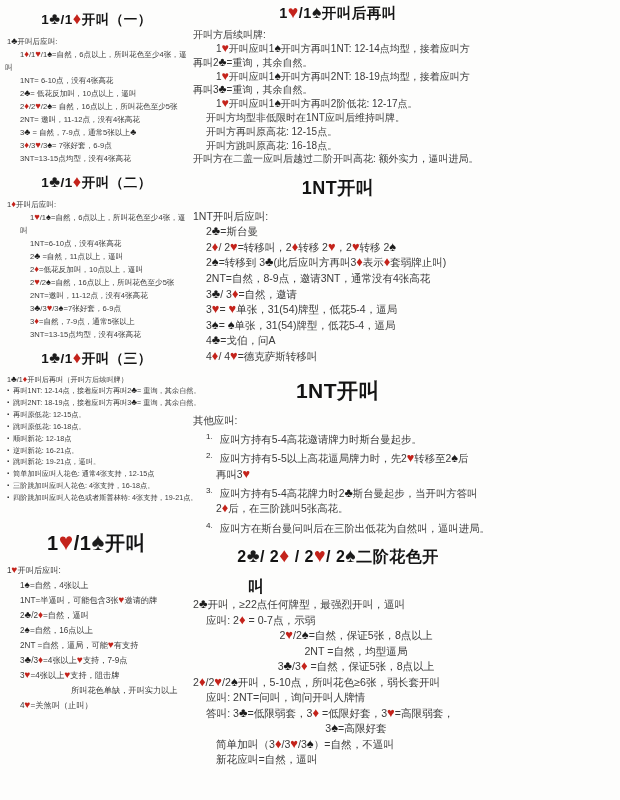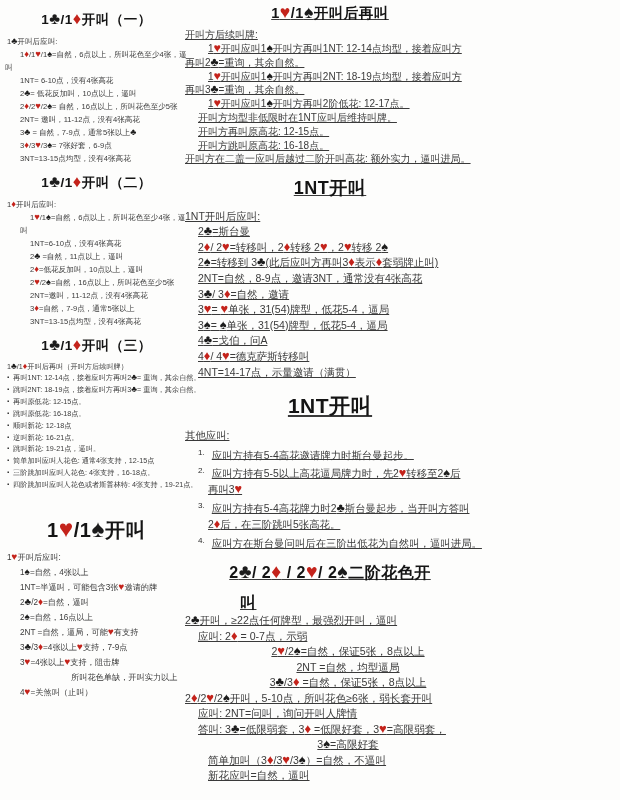--- a/index.html
+++ b/index.html
@@ -7,21 +7,21 @@
     width:620px;height:800px;
     background:#fdfdfc;
     font-family:"Liberation Sans","DejaVu Sans",sans-serif;
     color:#3a3a3a;
     overflow:hidden;
     position:relative;
   }
   .page{position:relative;width:620px;height:656px;}
   .col{position:absolute;top:0;}
   .col-left{left:5px;width:183px;padding-top:2px;}
-  .col-right{left:183px;width:294px;text-decoration:underline;}
+  .col-right{left:191px;width:294px;}
   section{display:block;}
   .title{
     font-weight:bold;color:#141414;text-align:center;
     margin:8px 0 6px;line-height:1.25;letter-spacing:.5px;
   }
   .title.t2{text-align:left;padding-left:57px;margin:0 0 4px;}
   
   .col-left  section:nth-of-type(1) .title,
   .col-left  section:nth-of-type(2) .title,
   .col-left  section:nth-of-type(3) .title{font-size:13.5px;}
@@ -75,20 +75,21 @@
       <section>
         <h2 class="title">1<span class="su sb">♣</span>/1<span class="su sr">♦</span>开叫（二）</h2>
         <div class="line ind0">1<span class="su sr">♦</span>开叫后应叫:</div>
         <div class="line ind2">1<span class="su sr">♥</span>/1<span class="su sb">♠</span>=自然，6点以上，所叫花色至少4张，逼</div>
         <div class="line ind1">叫</div>
         <div class="line ind2">1NT=6-10点，没有4张高花</div>
         <div class="line ind2">2<span class="su sb">♣</span> =自然，11点以上，逼叫</div>
         <div class="line ind2">2<span class="su sr">♦</span>=低花反加叫，10点以上，逼叫</div>
         <div class="line ind2">2<span class="su sr">♥</span>/2<span class="su sb">♠</span>=自然，16点以上，所叫花色至少5张</div>
         <div class="line ind2">2NT=邀叫，11-12点，没有4张高花</div>
+        <div class="line ind2">3<span class="su sb">♣</span>/3<span class="su sr">♥</span>/3<span class="su sb">♠</span>=7张好套，6-9点</div>
         <div class="line ind2">3<span class="su sr">♦</span>=自然，7-9点，通常5张以上</div>
         <div class="line ind2">3NT=13-15点均型，没有4张高花</div>
       </section>
       <section>
         <h2 class="title">1<span class="su sb">♣</span>/1<span class="su sr">♦</span>开叫（三）</h2>
         <div class="line ind0">1<span class="su sb">♣</span>/1<span class="su sr">♦</span>开叫后再叫（开叫方后续叫牌）</div>
         <div class="line ind0"><span class="mk mk-sq">▪</span>再叫1NT: 12-14点，接着应叫方再叫2<span class="su sb">♣</span>= 重询，其余自然。</div>
         <div class="line ind0"><span class="mk mk-sq">▪</span>跳叫2NT: 18-19点，接着应叫方再叫3<span class="su sb">♣</span>= 重询，其余自然。</div>
         <div class="line ind0"><span class="mk mk-sq">▪</span>再叫原低花: 12-15点。</div>
         <div class="line ind0"><span class="mk mk-sq">▪</span>跳叫原低花: 16-18点。</div>
@@ -132,21 +133,20 @@
         <div class="line ind0">1NT开叫后应叫:</div>
         <div class="line ind1">2<span class="su sb">♣</span>=斯台曼</div>
         <div class="line ind1">2<span class="su sr">♦</span>/ 2<span class="su sr">♥</span>=转移叫，2<span class="su sr">♦</span>转移 2<span class="su sr">♥</span>，2<span class="su sr">♥</span>转移 2<span class="su sb">♠</span></div>
         <div class="line ind1">2<span class="su sb">♠</span>=转移到 3<span class="su sb">♣</span>(此后应叫方再叫3<span class="su sr">♦</span>表示<span class="su sr">♦</span>套弱牌止叫)</div>
         <div class="line ind1">2NT=自然，8-9点，邀请3NT，通常没有4张高花</div>
         <div class="line ind1">3<span class="su sb">♣</span>/ 3<span class="su sr">♦</span>=自然，邀请</div>
         <div class="line ind1">3<span class="su sr">♥</span>= <span class="su sr">♥</span>单张，31(54)牌型，低花5-4，逼局</div>
         <div class="line ind1">3<span class="su sb">♠</span>= <span class="su sb">♠</span>单张，31(54)牌型，低花5-4，逼局</div>
         <div class="line ind1">4<span class="su sb">♣</span>=戈伯，问A</div>
         <div class="line ind1">4<span class="su sr">♦</span>/ 4<span class="su sr">♥</span>=德克萨斯转移叫</div>
-        <div class="line ind1">4NT=14-17点，示量邀请（满贯）</div>
       </section>
       <section>
         <h2 class="title">1NT开叫</h2>
         <div class="line ind0">其他应叫:</div>
         <div class="line ind1"><span class="mk mk-num">1.</span>应叫方持有5-4高花邀请牌力时斯台曼起步。</div>
         <div class="line ind1"><span class="mk mk-num">2.</span>应叫方持有5-5以上高花逼局牌力时，先2<span class="su sr">♥</span>转移至2<span class="su sb">♠</span>后</div>
         <div class="line ind2">再叫3<span class="su sr">♥</span></div>
         <div class="line ind1"><span class="mk mk-num">3.</span>应叫方持有5-4高花牌力时2<span class="su sb">♣</span>斯台曼起步，当开叫方答叫</div>
         <div class="line ind2">2<span class="su sr">♦</span>后，在三阶跳叫5张高花。</div>
         <div class="line ind1"><span class="mk mk-num">4.</span>应叫方在斯台曼问叫后在三阶出低花为自然叫，逼叫进局。</div>

